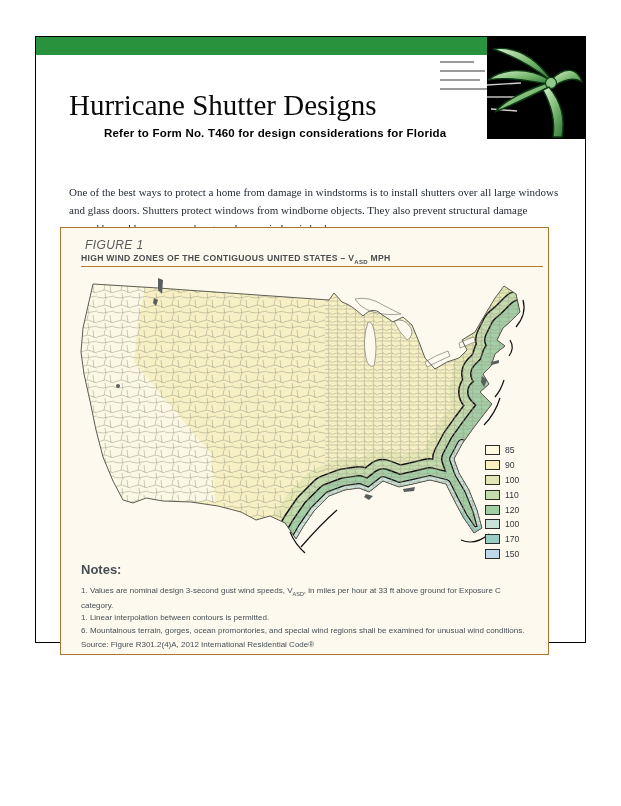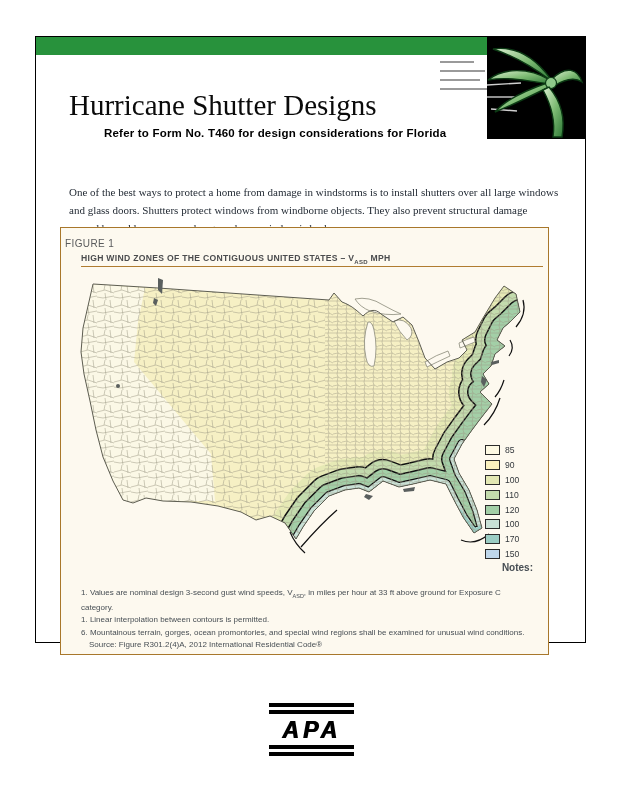--- a/index.html
+++ b/index.html
@@ -19,38 +19,38 @@
   .doc-title { position:absolute; left:33px; top:52px; font-family:"Liberation Serif", serif;
                font-size:29px; color:#0a0a0a; letter-spacing:0px; }
   .doc-subtitle { position:absolute; left:33px; top:90px; font-size:11.5px; font-weight:bold;
                   color:#000; letter-spacing:0.2px;padding-left:35px; }
 
   .intro { position:absolute; left:33px; top:129px; width:490px;
            font-family:Liberation Serif, serif; font-size:11px; line-height:1.62; color:#1e2630;margin-top:18px; }
 
   .figure { position:absolute; left:24px; top:190px; width:489px; height:428px;
             background:#FDF9EF; border:1.5px solid #A8772B; }
-  .fig-label { position:absolute; left:4px; top:10px; font-size:10px; color:#595A5C; letter-spacing:0.4px; }
+  .fig-label { position:absolute; left:24px; top:10px; font-size:12px; color:#595A5C; letter-spacing:0.4px;font-style:italic; }
   .fig-title { position:absolute; left:20px; top:25px; font-size:8.6px; font-weight:bold;
                color:#4B4C4E; letter-spacing:0.3px; }
   .fig-title sub { font-size:6px; }
   .fig-rule { position:absolute; left:20px; right:5px; top:38px; border-bottom:1.6px solid #B07C30; }
 
   .map-wrap { position:absolute; left:2px; top:42px; width:484px; height:316px; }
 
   .legend { position:absolute; left:424px; top:215px; }
   .lg-row { display:flex; align-items:center; height:14.8px;text-align:right; }
   .lg-swatch { width:15px; height:10px; border:1px solid #2b2b2b; margin-right:5px; flex:none; }
   .lg-label { font-size:8.6px; color:#33383D; }
 
   .notes { position:absolute; left:20px; top:334px; width:452px; color:#474E54; }
-  .notes-label { font-size:10px; font-weight:bold; margin-bottom:14px;text-align:right; }
+  .notes-label { font-size:13px; font-weight:bold; margin-bottom:8px; }
   .note-line { font-size:8px; line-height:12.4px; }
   .note-line sub { font-size:5.5px; }
-  .fig-source { position:absolute; left:28px; top:412px; font-size:8px; color:#474E54;text-align:center; }
+  .fig-source { position:absolute; left:20px; top:412px; font-size:8px; color:#474E54;text-align:center; }
 
   .apa-logo { position:absolute; left:233px; top:666px; width:85px; }
   .apa-bar { height:4px; background:#000; margin-bottom:3px; }
   .apa-text { text-align:center; font-size:23px; font-weight:bold; font-style:italic;
               letter-spacing:4px; color:#000; line-height:26px;
               text-shadow:1px 0 #000; margin-bottom:2px; }
 </style>
 </head>
 <body>
 
@@ -220,22 +220,15 @@
       <div class="notes">
         <div class="notes-label">Notes:</div>
         <div class="note-line"><span>1.  Values are nominal design 3-second gust wind speeds, V</span><sub>ASD</sub><span>, in miles per hour at 33 ft above ground for Exposure C category.</span></div>
         <div class="note-line">1.  Linear interpolation between contours is permitted.</div>
         <div class="note-line">6.  Mountainous terrain, gorges, ocean promontories, and special wind regions shall be examined for unusual wind conditions.</div>
       </div>
 
       <div class="fig-source">Source: Figure R301.2(4)A, 2012 International Residential Code®</div>
     </div>
 
-    <div class="apa-logo">
-      <div class="apa-bar"></div>
-      <div class="apa-bar"></div>
-      <div class="apa-text">APA</div>
-      <div class="apa-bar"></div>
-      <div class="apa-bar" style="margin-bottom:0;"></div>
-    </div>
 
   </div>
 </div>
 
 </body></html>

